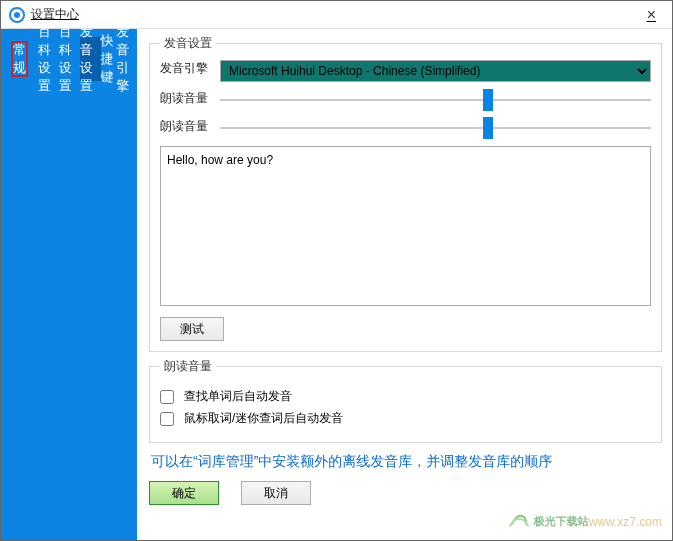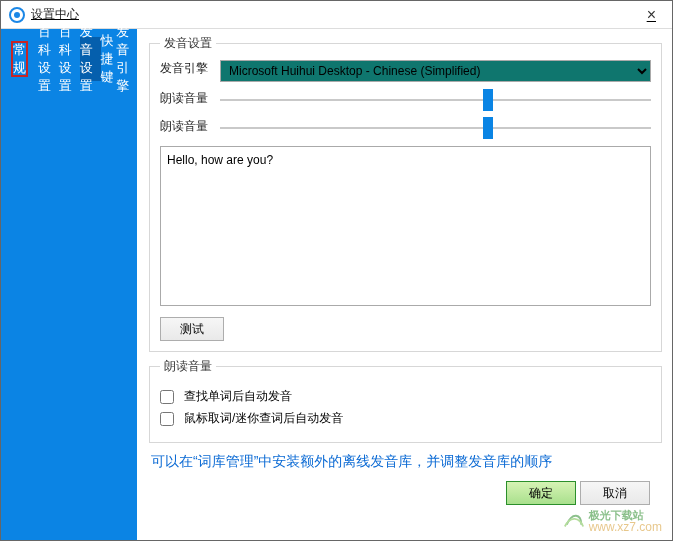--- a/index.html
+++ b/index.html
@@ -22,26 +22,26 @@
 .row label { width: 60px; color: #222; }
 select { flex: 1; height: 22px; border: 1px solid #aaa; background: #0f766e; font-size: 12px; padding: 0 4px; }
 .slider-wrap { flex: 1; position: relative; height: 20px; display: flex; align-items: center; }
 .slider-track { width: 100%; height: 2px; background: #c9c9c9; position: relative; }
 .slider-thumb { position: absolute; width: 10px; height: 22px; background: #0a84e4; top: -10px; }
 textarea { width: 100%; height: 160px; border: 1px solid #aaa; resize: none; font-size: 12px; padding: 6px; font-family: "Segoe UI", sans-serif; }
 .test-btn { height: 24px; width: 64px; margin-top: 8px; border: 1px solid #adadad; background: linear-gradient(#f6f6f6,#e9e9e9); font-size: 12px; }
 .checkbox-row { display: flex; align-items: center; gap: 10px; margin: 5px 0; }
 .checkbox-row input[type=checkbox] { width: 14px; height: 14px; }
 .hint { color: #0b6ad4; font-size: 14px; margin-top: 4px; padding-left: 2px; }
-.footer { display: flex; justify-content: flex-end; gap: 4px; padding: 4px 12px 8px 0; }
+.footer { display: flex; justify-content: flex-start; gap: 22px; padding: 4px 12px 8px 0; }
 .footer button { width: 70px; height: 24px; border: 1px solid #adadad; background: linear-gradient(#f6f6f6,#e9e9e9); font-size: 12px; }
 .footer button.primary { border: 1px solid #2b8f2b; background: linear-gradient(#d6f3b4,#a9e08d); }
 .watermark { position: absolute; right: 10px; bottom: 6px; font-size: 11px; opacity: 0.55; display: flex; align-items: center; gap: 4px; pointer-events: none; }
 .watermark .wm-icon svg { width: 22px; height: 22px; }
-.watermark .wm-text { display: flex; flex-direction: column; line-height: 1.05; }
+.watermark .wm-text { display: flex; flex-direction: row; line-height: 1.05; }
 .watermark .wm-cn { color: #2e8d2e; font-weight: bold; }
 .watermark .wm-url { color: #d49a2e; font-size: 12px; }
 </style>
 </head>
 <body>
 
 <div class="window">
   <div class="titlebar">
     <span class="app-icon">
       <svg viewBox="0 0 16 16">

